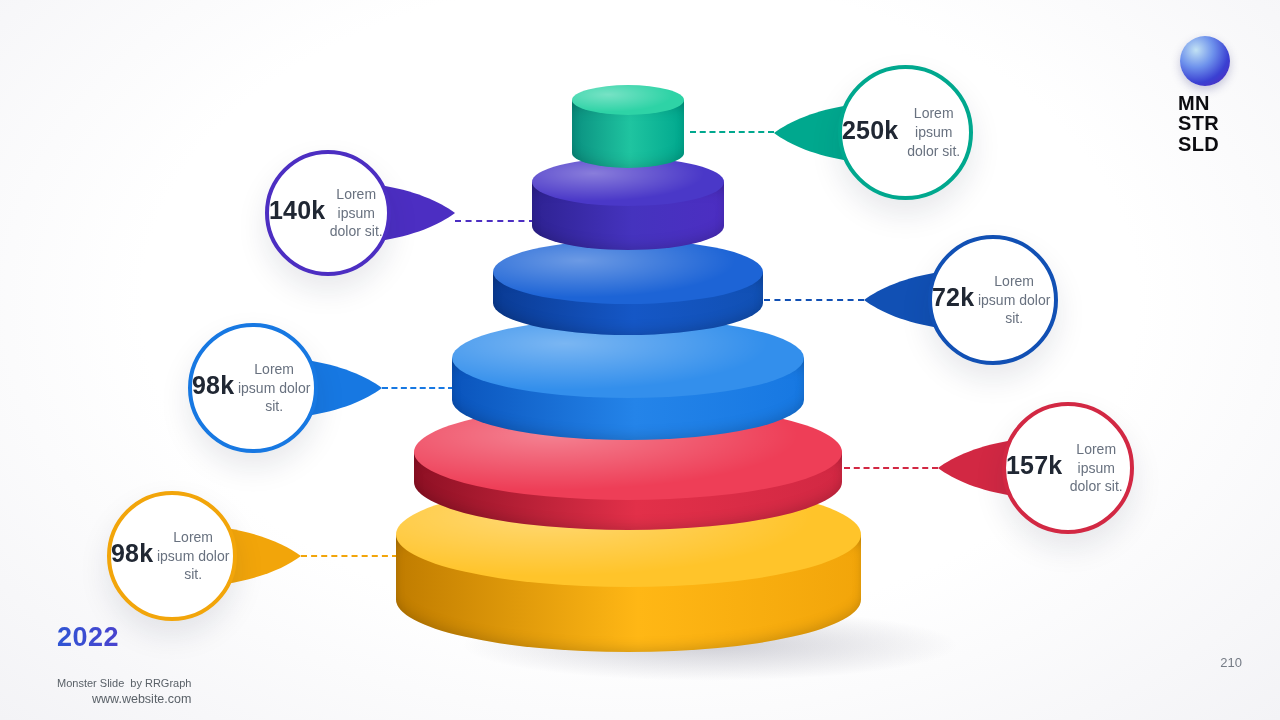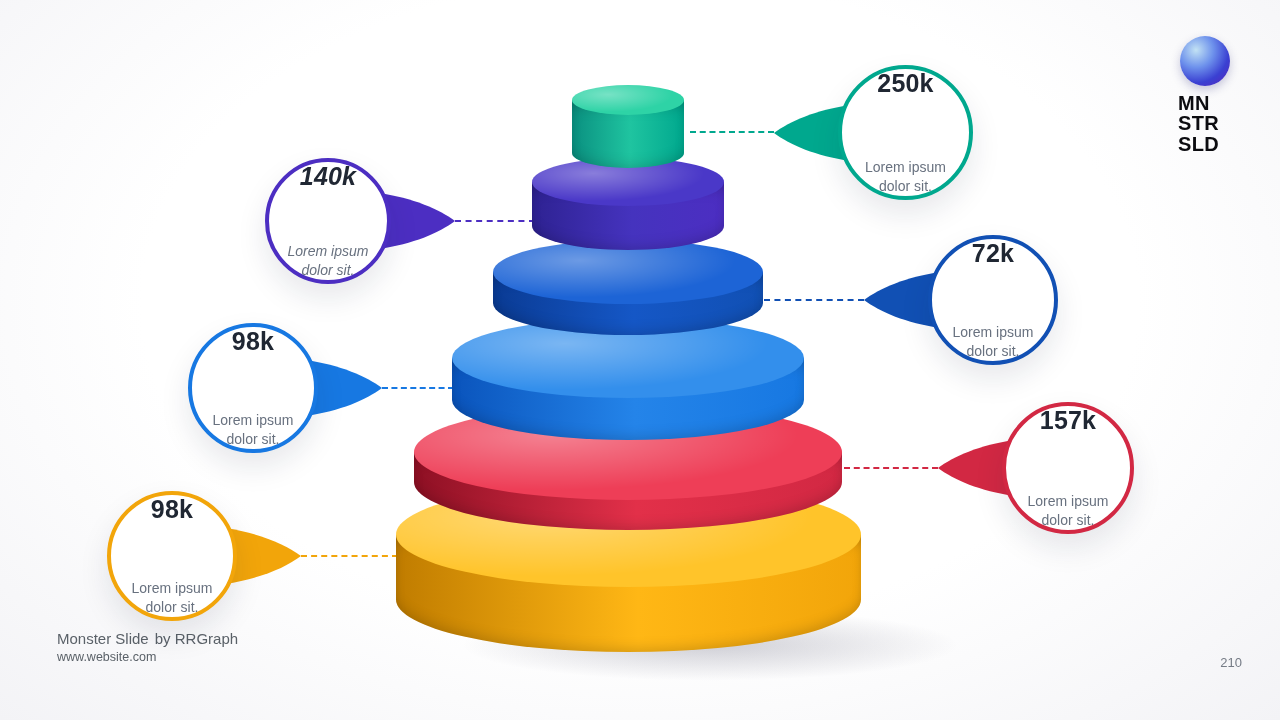--- a/index.html
+++ b/index.html
@@ -28,59 +28,59 @@
   .conn-1{left:844px;top:467px;width:94px;}
   .conn-2{left:382px;top:387px;width:72px;}
   .conn-3{left:764px;top:299px;width:100px;}
   .conn-4{left:455px;top:220px;width:80px;}
   .conn-5{left:690px;top:131px;width:84px;}
 
   
   .callout{position:absolute;z-index:3;}
   .callout .circle{
     position:absolute;top:0;background:#ffffff;border:4px solid var(--c,#888);
-    border-radius:50%;display:flex;flex-direction:column;align-items:center;justify-content:space-between;
+    border-radius:50%;display:flex;flex-direction:row;align-items:center;justify-content:space-between;
     z-index:2;box-shadow:0 14px 30px rgba(20,30,60,0.10);box-sizing:border-box;
   }
   .side-left  .circle{left:0;}
   .side-right .circle{right:0;}
   .callout .pointer{position:absolute;top:50%;transform:translateY(-50%);z-index:1;}
   .side-left  .pointer{right:0;}
   .side-right .pointer{left:0;}
   .callout .value{font-size:25px;font-weight:600;color:#202733;margin-bottom:5px;letter-spacing:0.2px;}
   .callout .desc{font-size:14px;color:#68717F;text-align:center;line-height:1.35;max-width:104px;}
 
   .pos-0{left:107px;top:491px;width:196px;height:130px;}
   .pos-1{left:936px;top:402px;width:198px;height:132px;}
   .pos-2{left:188px;top:323px;width:196px;height:130px;}
   .pos-3{left:862px;top:235px;width:196px;height:130px;}
-  .pos-4{left:265px;top:158px;width:192px;height:126px;font-style:italic;}
+  .pos-4{left:265px;top:150px;width:192px;height:126px;}
   .pos-5{left:772px;top:65px; width:201px;height:135px;}
   .pos-0 .circle,.pos-2 .circle,.pos-3 .circle{width:130px;height:130px;}
   .pos-4 .circle{width:126px;height:126px;}
   .pos-1 .circle{width:132px;height:132px;}
   .pos-5 .circle{width:135px;height:135px;}
 
   
   .logo{position:absolute;left:1178px;top:36px;width:56px;}
   .logo-sphere{
     width:50px;height:50px;border-radius:50%;margin-left:2px;
     background:radial-gradient(circle at 32% 28%, #c2e2f4 0%, #6e92ec 35%, #3a40d2 66%, #5a22b8 100%);
     box-shadow:0 4px 10px rgba(40,40,120,0.25);
   }
   .logo-text{margin-top:7px;font-size:20px;font-weight:700;line-height:1.02;color:#0c0c10;letter-spacing:0.3px;}
 
   
   .footer{position:absolute;left:57px;top:622px;}
   .year{
     font-size:27px;font-weight:700;color:#3a55c9;letter-spacing:0.5px;
   }
-  .credit{margin-top:8px;font-size:15px;color:#5a6168;}
+  .credit{margin-top:24px;font-size:11px;color:#5a6168;}
   .credit .by{margin-left:6px;}
-  .website{margin-top:3px;font-size:12.5px;color:#5a6168;}
+  .website{margin-top:3px;font-size:12.5px;color:#5a6168;text-align:right;}
   .page-number{position:absolute;right:38px;top:655px;font-size:13px;color:#757b85;}
 </style>
 </head>
 <body>
 
 <div class="slide">
 
   <div class="pyramid-shadow"></div>
   <div class="pyramid-stage">
       <div class="cylinder" style="left: 395.5px; top: 482px; width: 465px; height: 170px; z-index: 1;">
@@ -179,20 +179,21 @@
   <div class="logo">
     <div class="logo-sphere"></div>
     <div class="logo-text">
       <div>MN</div>
       <div>STR</div>
       <div>SLD</div>
     </div>
   </div>
 
   <div class="footer">
+    <div class="year" style="background-image: linear-gradient(90deg, rgb(47, 85, 212), rgb(106, 47, 201)); background-clip: text; -webkit-text-fill-color: transparent; color: transparent;">2022</div>
     <div class="credit">
       <span>Monster Slide</span><span class="by">by RRGraph</span>
     </div>
     <div class="website">www.website.com</div>
   </div>
   <div class="page-number">210</div>
 
 </div>
 
 </body></html>

